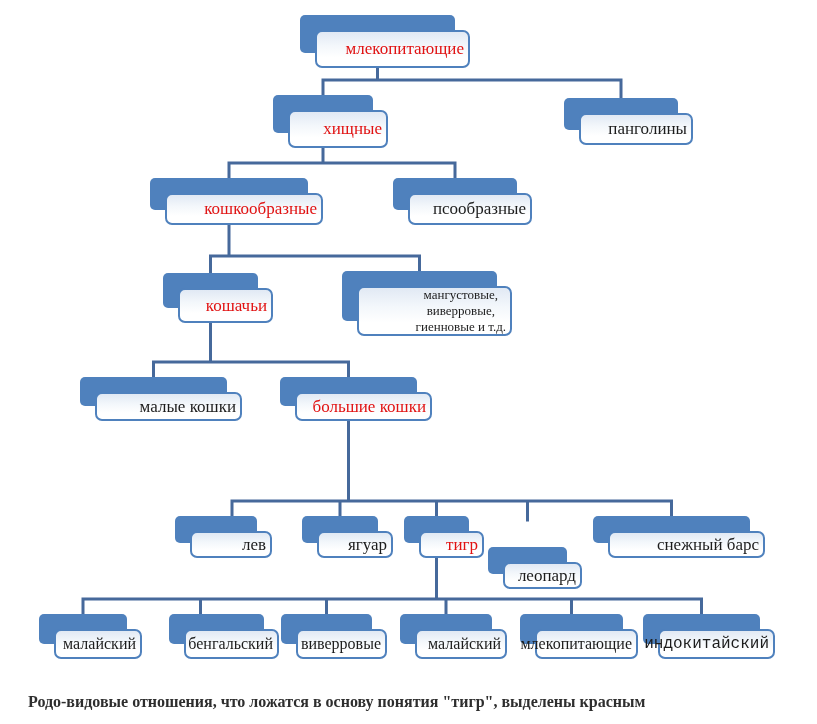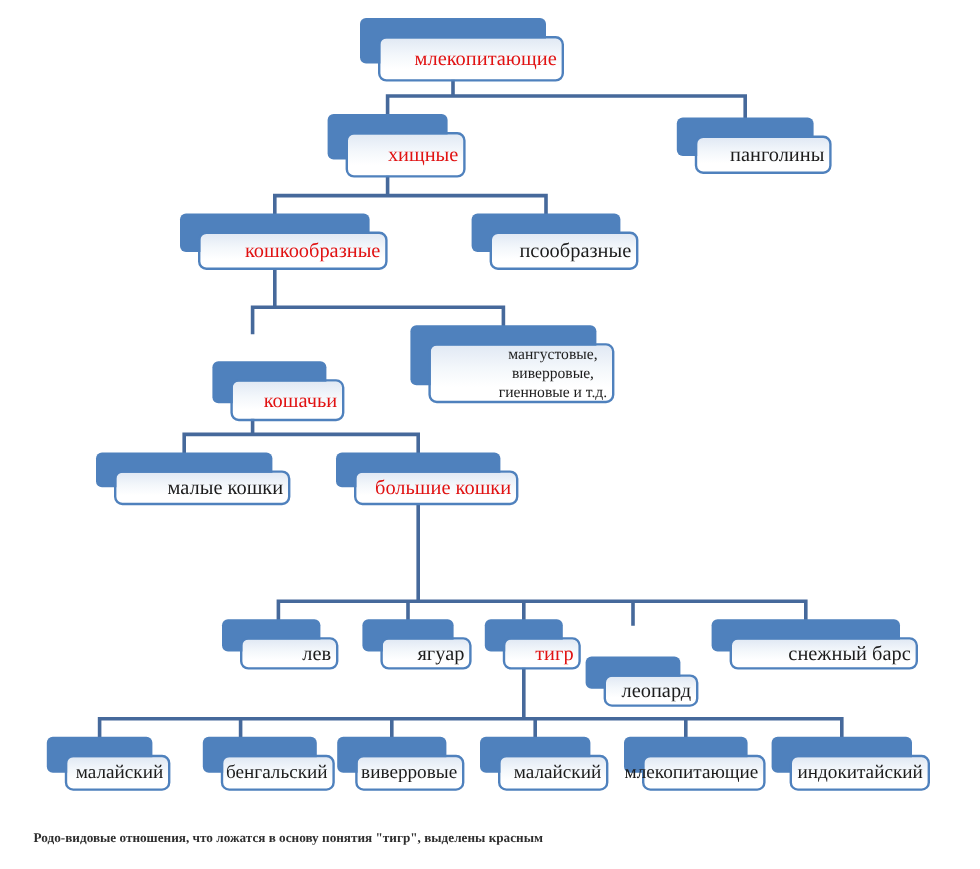--- a/index.html
+++ b/index.html
@@ -40,21 +40,21 @@
     line-height:1.25;
     white-space:pre-line;
     padding:0 4px;
   }
   .node.hl .lbl{color:var(--red);}
   .node.bold .lbl{font-weight:normal;}
   .node.small .lbl{font-size:13px;}
   .node.fs16 .lbl{font-size:16px;}
   .caption{
     position:absolute;left:28px;top:693px;
-    font-size:11px;font-weight:bold;
+    font-size:16px;font-weight:bold;
     color:var(--caption);
     white-space:nowrap;
   }
 </style>
 </head>
 <body>
 
 <div class="canvas">
   <svg id="connectors" width="817" height="724" viewBox="0 0 817 724">
       <path d="M377.5 68 V80 M323 80 H621 M323 80 V99 M621 80 V102" fill="none" stroke="#46699b" stroke-width="3" stroke-linecap="square"></path>
@@ -88,21 +88,21 @@
         <div class="box">
           <span class="lbl">кошкообразные</span>
         </div>
       </div>
       <div class="node" style="left: 408px; top: 193px; width: 124px; height: 32px;">
         <div class="shadow"></div>
         <div class="box">
           <span class="lbl">псообразные</span>
         </div>
       </div>
-      <div class="node hl" style="left: 192px; top: 288px; width: 95px; height: 35px; margin-top: 28px;">
+      <div class="node hl" style="left: 178px; top: 288px; width: 95px; height: 35px;">
         <div class="shadow"></div>
         <div class="box">
           <span class="lbl">кошачьи</span>
         </div>
       </div>
       <div class="node small" style="left: 357px; top: 286px; width: 155px; height: 50px;">
         <div class="shadow"></div>
         <div class="box">
           <span class="lbl">мангустовые,
 виверровые,
@@ -114,21 +114,21 @@
         <div class="box">
           <span class="lbl">малые кошки</span>
         </div>
       </div>
       <div class="node hl" style="left: 295px; top: 392px; width: 137px; height: 29px;">
         <div class="shadow"></div>
         <div class="box">
           <span class="lbl">большие кошки</span>
         </div>
       </div>
-      <div class="node" style="left: 200px; top: 531px; width: 82px; height: 27px;">
+      <div class="node" style="left: 190px; top: 531px; width: 82px; height: 27px;">
         <div class="shadow"></div>
         <div class="box">
           <span class="lbl">лев</span>
         </div>
       </div>
       <div class="node" style="left: 317px; top: 531px; width: 76px; height: 27px;">
         <div class="shadow"></div>
         <div class="box">
           <span class="lbl">ягуар</span>
         </div>
@@ -174,21 +174,21 @@
         <div class="box">
           <span class="lbl">малайский</span>
         </div>
       </div>
       <div class="node fs16" style="left: 535px; top: 629px; width: 103px; height: 30px;">
         <div class="shadow"></div>
         <div class="box">
           <span class="lbl">млекопитающие</span>
         </div>
       </div>
-      <div class="node fs16" style="left: 658px; top: 629px; width: 117px; height: 30px;">
+      <div class="node fs16" style="left: 658px; top: 629px; width: 117px; height: 30px; font-family: Liberation Mono, monospace;">
         <div class="shadow"></div>
         <div class="box">
           <span class="lbl">индокитайский</span>
         </div>
       </div>
     </div>
   <div class="caption">Родо-видовые отношения, что ложатся в основу понятия "тигр", выделены красным</div>
 </div>
 
 </body></html>

